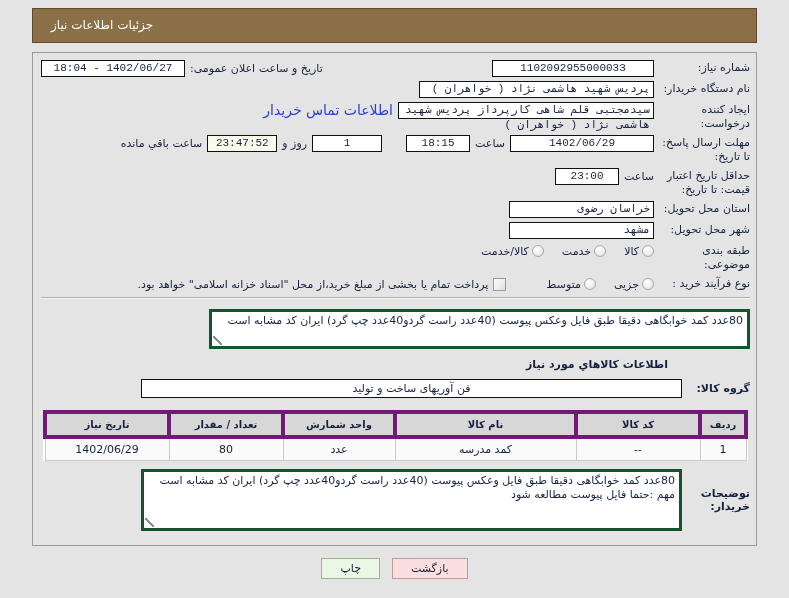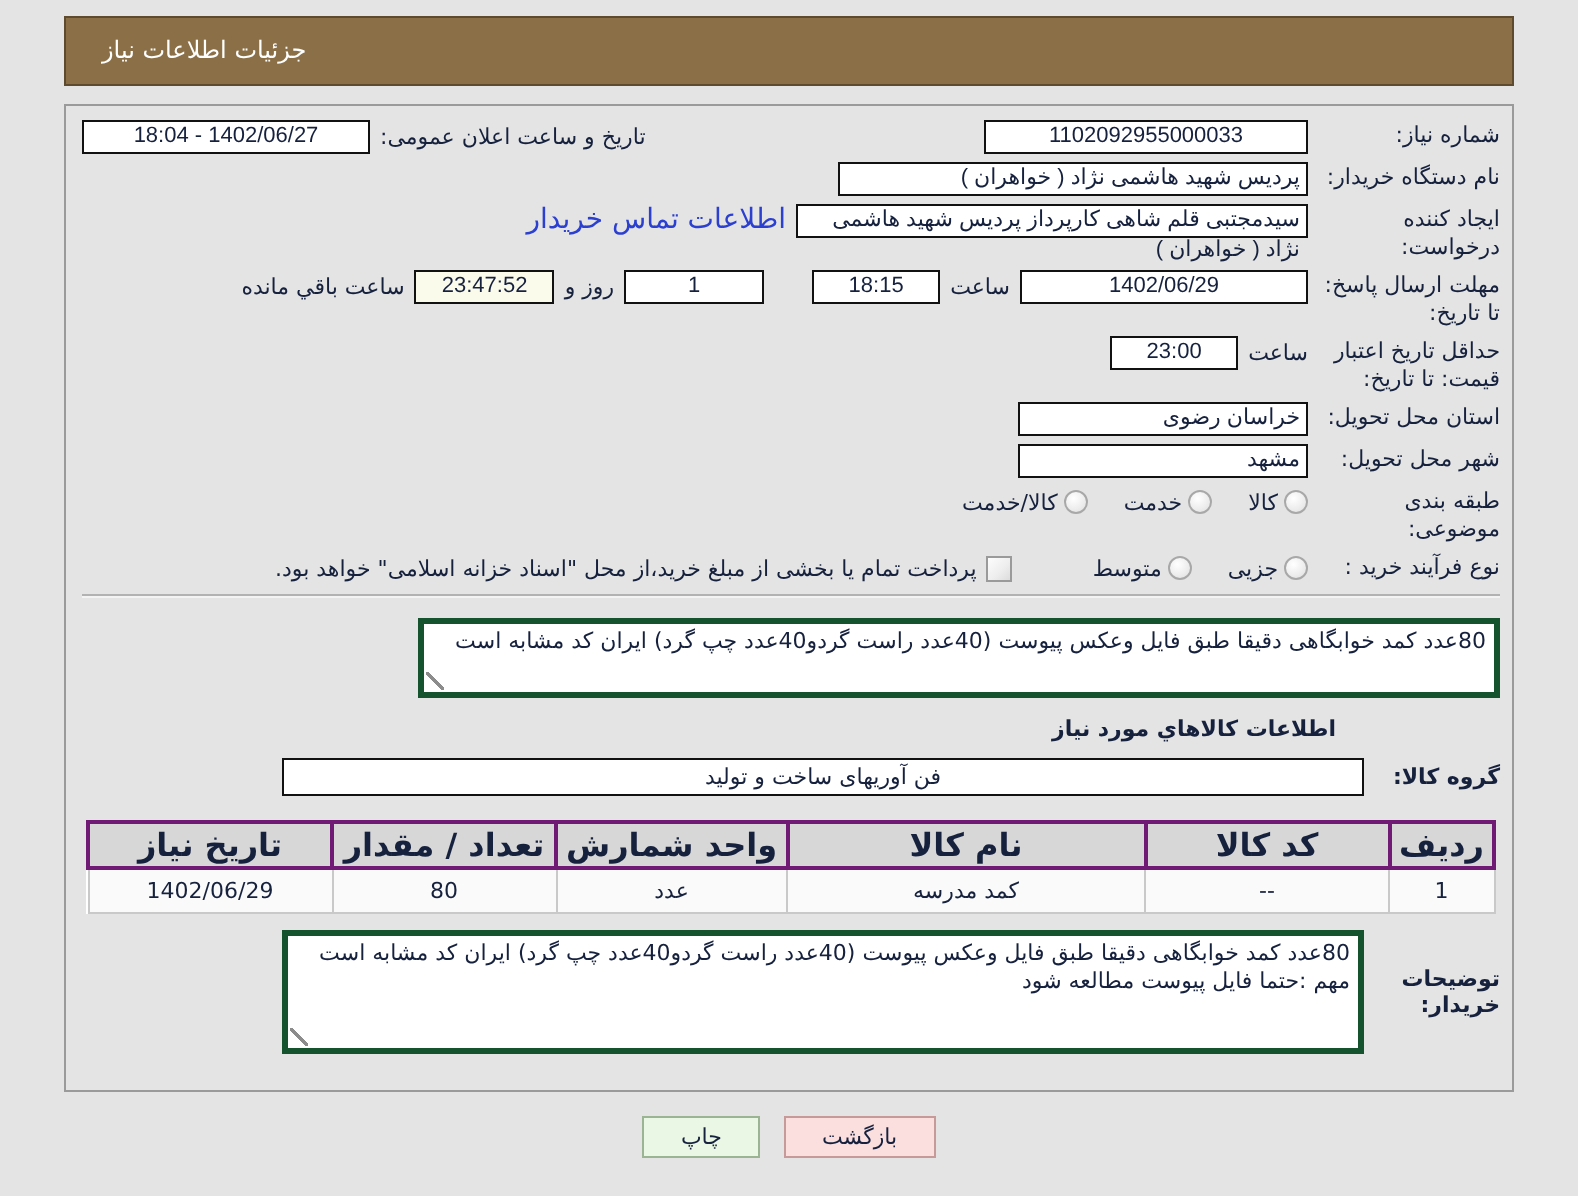--- a/index.html
+++ b/index.html
@@ -112,21 +112,21 @@
     gap: 5px;
     min-height: 18px;
   }
 
   .inp {
     border: 1px solid #111111;
     background: #ffffff;
     height: 17px;
     line-height: 15px;
     font-size: 11px;
-    font-family: Liberation Sans, sans-serif;
+    font-family: Liberation Mono, monospace;
     color: #16213e;
     box-sizing: border-box;
     padding: 0 3px;
     text-align: center;
     direction: rtl;
   }
   .inp.rt { text-align: right; }
   .inp.countdown {
     background: #fbfbec;
     width: 70px;
@@ -288,24 +288,24 @@
   table.goods {
     width: 100%;
     border-collapse: collapse;
     font-size: 11px;
     direction: rtl;
     background: #ffffff;
     border: 1px solid #9d9d9d;
   }
   table.goods th {
     background: #d7d7d7;
-    border: 2px solid #701a75;
+    border: 4px solid #701a75;
     color: #16213e;
     font-weight: bold;
-    font-size: 16px;
+    font-size: 10px;
     height: 21px;
     padding: 0 4px;
     text-align: center;
     white-space: nowrap;
   }
   table.goods td {
     background: #fafafa;
     border: 1px solid #c9c9c9;
     height: 21px;
     padding: 0 4px;

